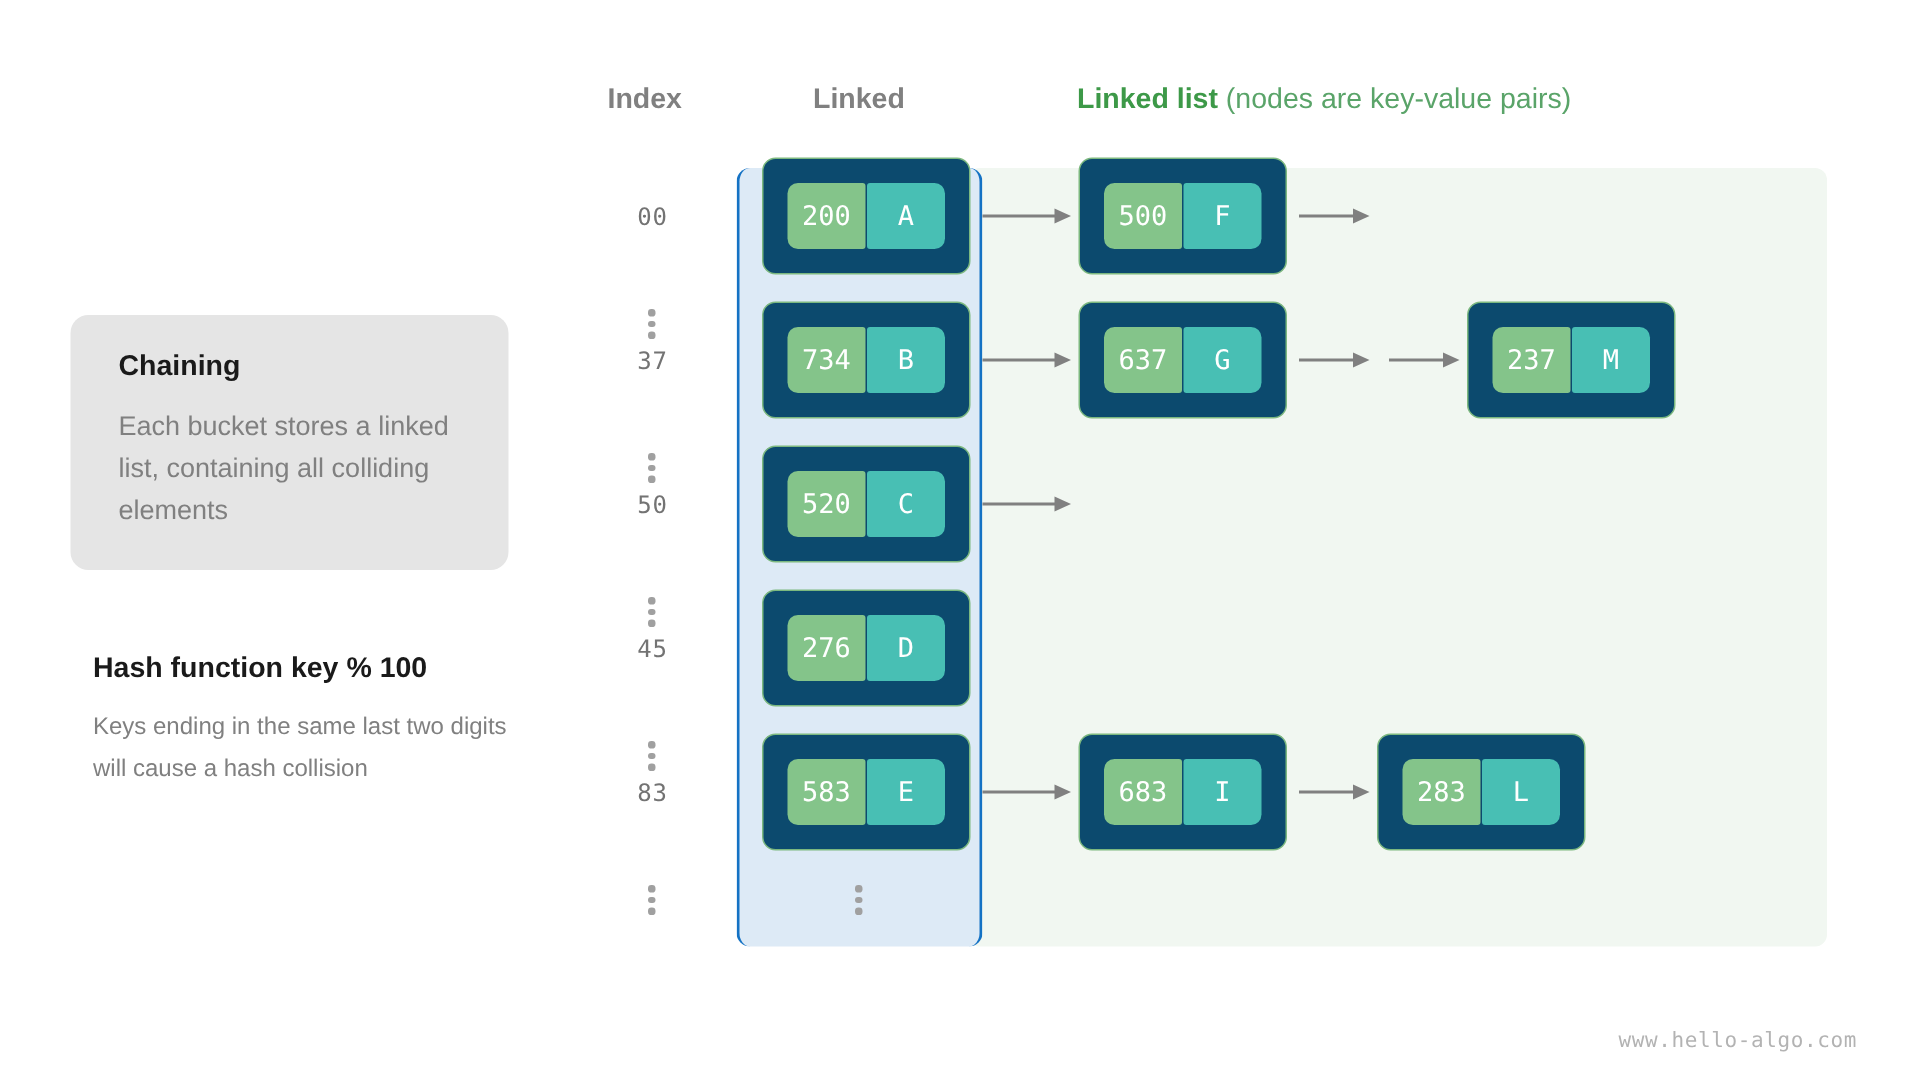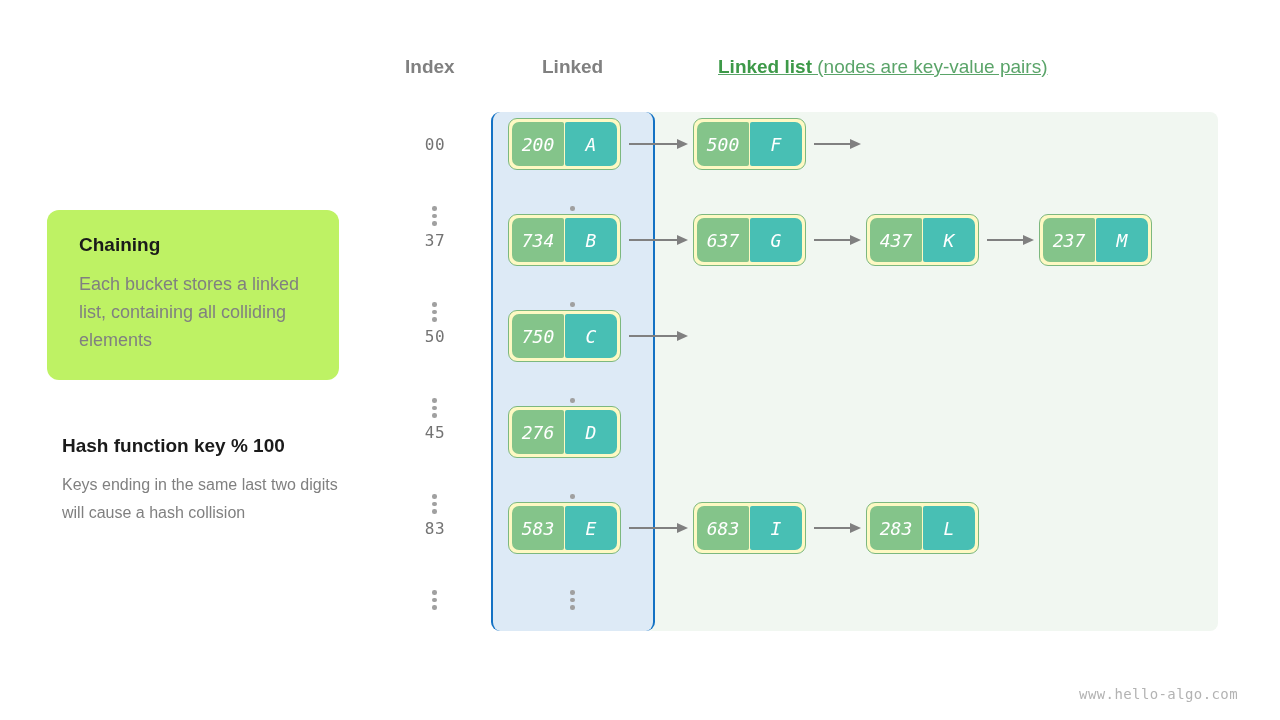--- a/index.html
+++ b/index.html
@@ -30,21 +30,20 @@
     color: #808080;
     white-space: nowrap;
   }
   .hdr-index { left: 405px; top: 0; }
   .hdr-array { left: 542px; top: 0; }
   .hdr-linked {
     left: 718px;
     top: 0;
     font-weight: normal;
     color: #5aa469;
-    text-decoration: underline;
   }
   .hdr-linked .strong {
     font-weight: bold;
     color: #3d9948;
   }
 
   
   .green-panel {
     position: absolute;
     left: 645px;
@@ -96,27 +95,26 @@
     position: absolute;
     left: 508px;
     display: flex;
     align-items: center;
   }
 
   
   .node {
     display: flex;
     align-items: center;
-    background: #fef9c3;
+    background: #0c4a6e;
     border: 1.6px solid #7cb87f;
     border-radius: 9px;
-    padding: 3px;
+    padding: 16px;
     box-sizing: border-box;
     flex: none;
-    font-style: italic;
   }
   .cell {
     width: 52px;
     height: 44px;
     display: flex;
     align-items: center;
     justify-content: center;
     font-family: "DejaVu Sans Mono", "Liberation Mono", monospace;
     font-size: 18px;
     color: #ffffff;
@@ -178,21 +176,21 @@
   }
   .ell-idx { left: 432px; }
   .ell-arr { left: 570px; }
 
   
   .card {
     position: absolute;
     left: 47px;
     top: 210px;
     width: 292px;
-    background: #bef264;
+    background: #e5e5e5;
     border-radius: 12px;
     padding: 24px 26px 26px 32px;
     box-sizing: border-box;
   }
   .card-title {
     font-size: 19px;
     font-weight: bold;
     color: #1a1a1a;
     margin: 0 0 14px 0;
   }
@@ -288,24 +286,20 @@
           <span class="head"></span>
         </div>
         <div class="node">
           <div class="cell cell-key">637</div>
           <div class="cell cell-val">G</div>
         </div>
         <div class="arrow">
           <span class="shaft"></span>
           <span class="head"></span>
         </div>
-        <div class="node">
-          <div class="cell cell-key">437</div>
-          <div class="cell cell-val">K</div>
-        </div>
         <div class="arrow">
           <span class="shaft"></span>
           <span class="head"></span>
         </div>
         <div class="node">
           <div class="cell cell-key">237</div>
           <div class="cell cell-val">M</div>
         </div>
       </div>
     </div>
@@ -316,21 +310,21 @@
     </div>
     <div class="ell ell-arr" style="top: 190px;">
       <i></i>
       <i></i>
       <i></i>
     </div>
     <div class="row" style="top: 224px;">
       <div class="idx">50</div>
       <div class="chain">
         <div class="node">
-          <div class="cell cell-key">750</div>
+          <div class="cell cell-key">520</div>
           <div class="cell cell-val">C</div>
         </div>
         <div class="arrow wide">
           <span class="shaft"></span>
           <span class="head"></span>
         </div>
       </div>
     </div>
     <div class="ell ell-idx" style="top: 286px;">
       <i></i>

